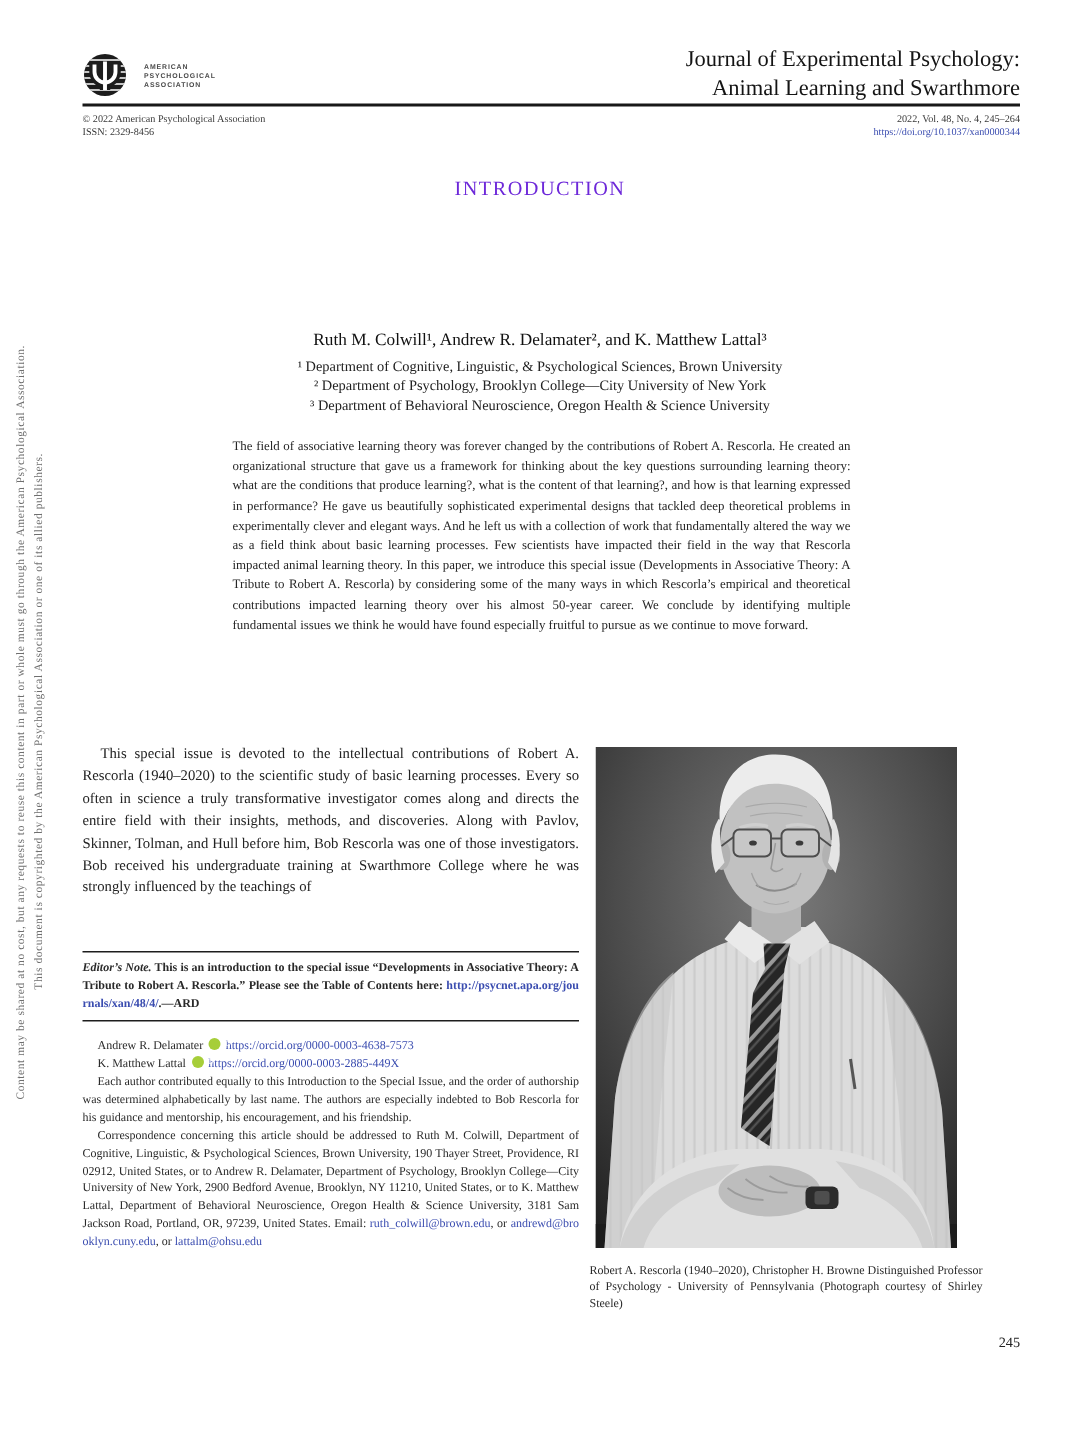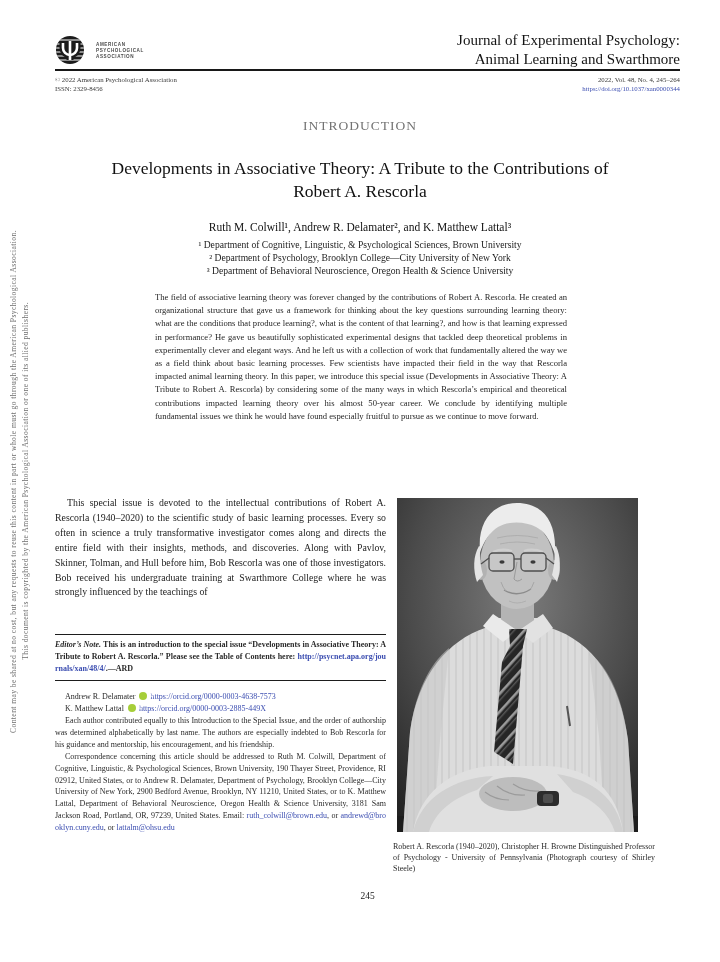--- a/index.html
+++ b/index.html
@@ -29,21 +29,21 @@
   }
   .journal-title {
     position:absolute; right:40px; top:31px; text-align:right;
     font-size:15px; line-height:18.5px; color:#141414;
   }
   .header-rule { position:absolute; left:55px; right:40px; top:69px; height:2px; background:#181818; }
   .pub-left  { position:absolute; left:55px;  top:76px; font-size:6.8px; line-height:8.6px; color:#3a3a3a; }
   .pub-right { position:absolute; right:40px; top:76px; font-size:6.8px; line-height:8.6px; color:#3a3a3a; text-align:right; }
 
   
-  .section-label { position:absolute; left:0; right:0; top:118px; text-align:center; font-size:13.5px; letter-spacing:1px; color:#737373; }
+  .section-label { position:absolute; left:0; right:0; top:118px; text-align:center; font-size:13.5px; letter-spacing:1px; color:#6d28d9; }
   .article-title { position:absolute; left:40px; right:40px; top:157px; text-align:center; font-size:17.5px; line-height:23px; color:#111; }
   .authors       { position:absolute; left:0; right:0; top:221px; text-align:center; font-size:11.5px; color:#111; }
   .affiliations  { position:absolute; left:0; right:0; top:239px; text-align:center; font-size:9.6px; line-height:12.8px; color:#222; }
 
   
   .abstract { position:absolute; left:155px; width:412px; top:291px; font-size:8.6px; line-height:13.2px; text-align:justify; color:#262626; }
   .keywords { position:absolute; left:155px; width:412px; top:458px; font-size:8.6px; line-height:11.6px; text-align:justify; color:#262626; }
   .keywords .kw-label { font-style:italic; }
 
   
@@ -70,21 +70,21 @@
     color:#fff; font-family:"Liberation Sans", sans-serif; font-size:4.6px; line-height:8.5px; text-align:center;
   }
   .footnotes { position:absolute; left:55px; width:331px; top:715px; font-size:8px; line-height:11.9px; text-align:justify; color:#2a2a2a; }
   .footnotes p { margin:0; text-indent:10px; }
 
   
   .figure { position:absolute; left:397px; top:498px; width:241px; }
   .figure svg { display:block; width:241px; height:334px; }
   .fig-caption { position:absolute; left:393px; top:841px; width:262px; font-size:8px; line-height:11px; text-align:justify; color:#2a2a2a; }
 
-  .page-number { position:absolute; left:55px; right:40px; top:891px; text-align:center; font-size:9.5px; color:#222; }
+  .page-number { position:absolute; left:55px; right:40px; top:891px; text-align:right; font-size:9.5px; color:#222; }
 </style>
 </head>
 <body>
 
 <div id="page">
 
   <div class="sidebar">
     <span class="vtext">Content may be shared at no cost, but any requests to reuse this content in part or whole must go through the American Psychological Association.</span>
     <span class="vtext">This document is copyrighted by the American Psychological Association or one of its allied publishers.</span>
   </div>
@@ -130,24 +130,20 @@
   <div class="pub-left">
     <div>© 2022 American Psychological Association</div>
     <div>ISSN: 2329-8456</div>
   </div>
   <div class="pub-right">
     <div>2022, Vol. 48, No. 4, 245–264</div>
     <div><span class="link">https://doi.org/10.1037/xan0000344</span></div>
   </div>
 
   <div class="section-label">INTRODUCTION</div>
-  <div class="article-title">
-    <div>Developments in Associative Theory: A Tribute to the Contributions of</div>
-    <div>Robert A. Rescorla</div>
-  </div>
   <div class="authors">Ruth M. Colwill¹, Andrew R. Delamater², and K. Matthew Lattal³</div>
   <div class="affiliations">
     <div>¹ Department of Cognitive, Linguistic, &amp; Psychological Sciences, Brown University</div>
     <div>² Department of Psychology, Brooklyn College—City University of New York</div>
     <div>³ Department of Behavioral Neuroscience, Oregon Health &amp; Science University</div>
   </div>
 
   <div class="abstract">The field of associative learning theory was forever changed by the contributions of Robert A. Rescorla. He created an organizational structure that gave us a framework for thinking about the key questions surrounding learning theory: what are the conditions that produce learning?, what is the content of that learning?, and how is that learning expressed in performance? He gave us beautifully sophisticated experimental designs that tackled deep theoretical problems in experimentally clever and elegant ways. And he left us with a collection of work that fundamentally altered the way we as a field think about basic learning processes. Few scientists have impacted their field in the way that Rescorla impacted animal learning theory. In this paper, we introduce this special issue (Developments in Associative Theory: A Tribute to Robert A. Rescorla) by considering some of the many ways in which Rescorla’s empirical and theoretical contributions impacted learning theory over his almost 50-year career. We conclude by identifying multiple fundamental issues we think he would have found especially fruitful to pursue as we continue to move forward.</div>
 
   <div class="body-col">

